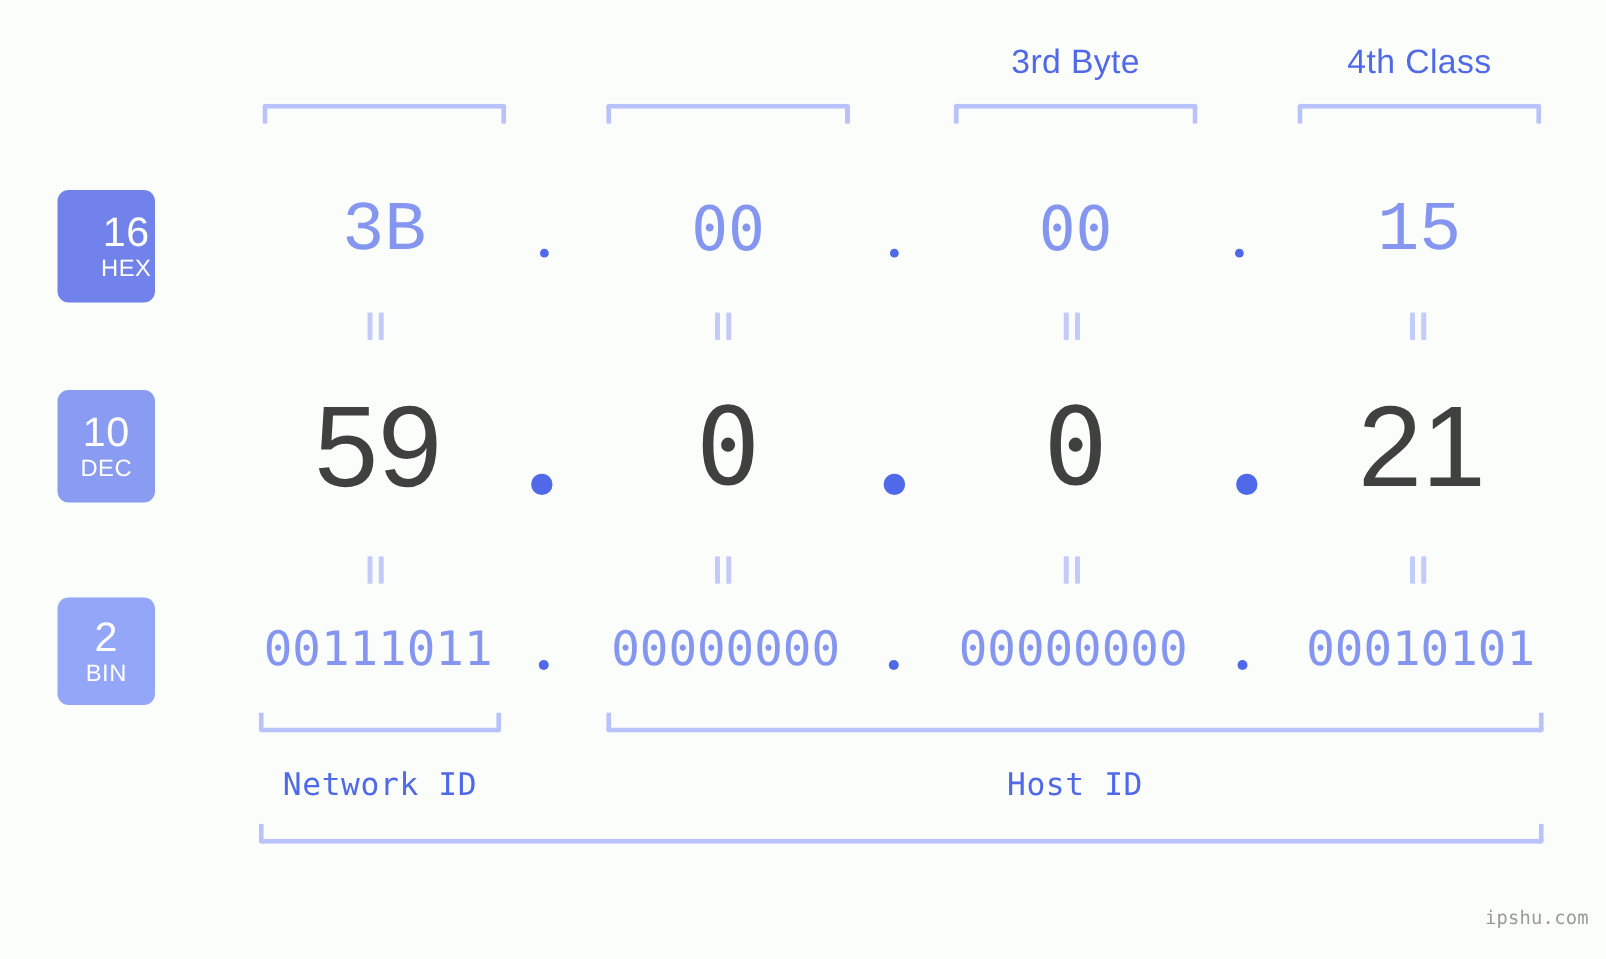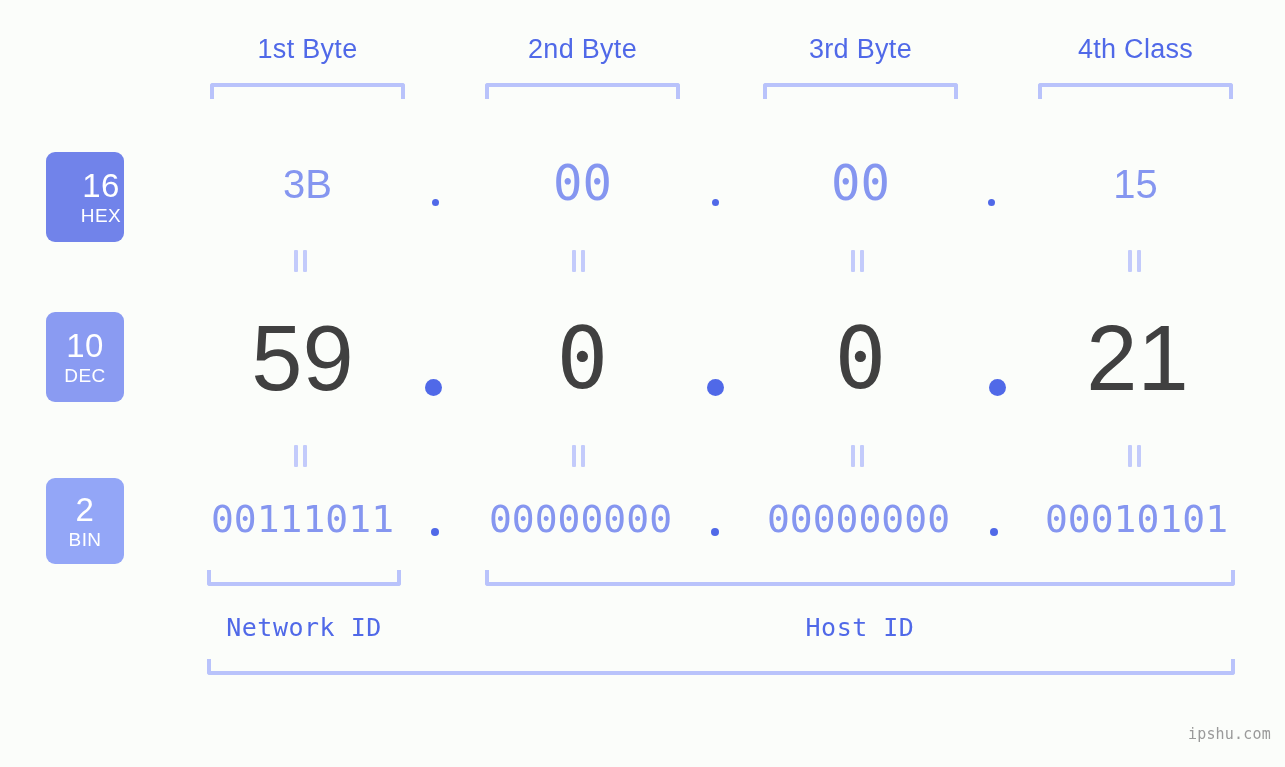--- a/index.html
+++ b/index.html
@@ -85,24 +85,24 @@
   
   .val {
     position: absolute;
     text-align: center;
     white-space: nowrap;
     font-family: "DejaVu Sans Mono", monospace;
   }
 
   .row-hex .val {
     top: 152px;
-    font-size: 40px;
+    font-size: 56px;
     color: #8596f0;
     line-height: 64px;
-    font-family: Liberation Sans, sans-serif;
+    font-family: Liberation Mono, monospace;
   }
   .row-hex .val.zero { font-family: "DejaVu Sans Mono", monospace; font-size: 49px; }
 
   .row-dec .val {
     top: 300px;
     font-size: 92px;
     color: #404040;
     line-height: 116px;
     font-family: "Liberation Sans", sans-serif;
   }
@@ -172,22 +172,20 @@
     font-size: 15px;
     color: #9a9a9a;
     letter-spacing: 0.2px;
   }
 </style>
 </head>
 <body>
 
 <div id="stage">
 
-  <div class="byte-label" style="left:210px;width:195px;">1st Byte</div>
-  <div class="byte-label" style="left:485px;width:195px;">2nd Byte</div>
   <div class="byte-label" style="left:763px;width:195px;">3rd Byte</div>
   <div class="byte-label" style="left:1038px;width:195px;">4th Class</div>
 
   <div class="bracket-top" style="left:210px;top:83px;width:195px;"></div>
   <div class="bracket-top" style="left:485px;top:83px;width:195px;"></div>
   <div class="bracket-top" style="left:763px;top:83px;width:195px;"></div>
   <div class="bracket-top" style="left:1038px;top:83px;width:195px;"></div>
 
   <div class="badge" id="badge-hex">
     <span class="num">16</span>

